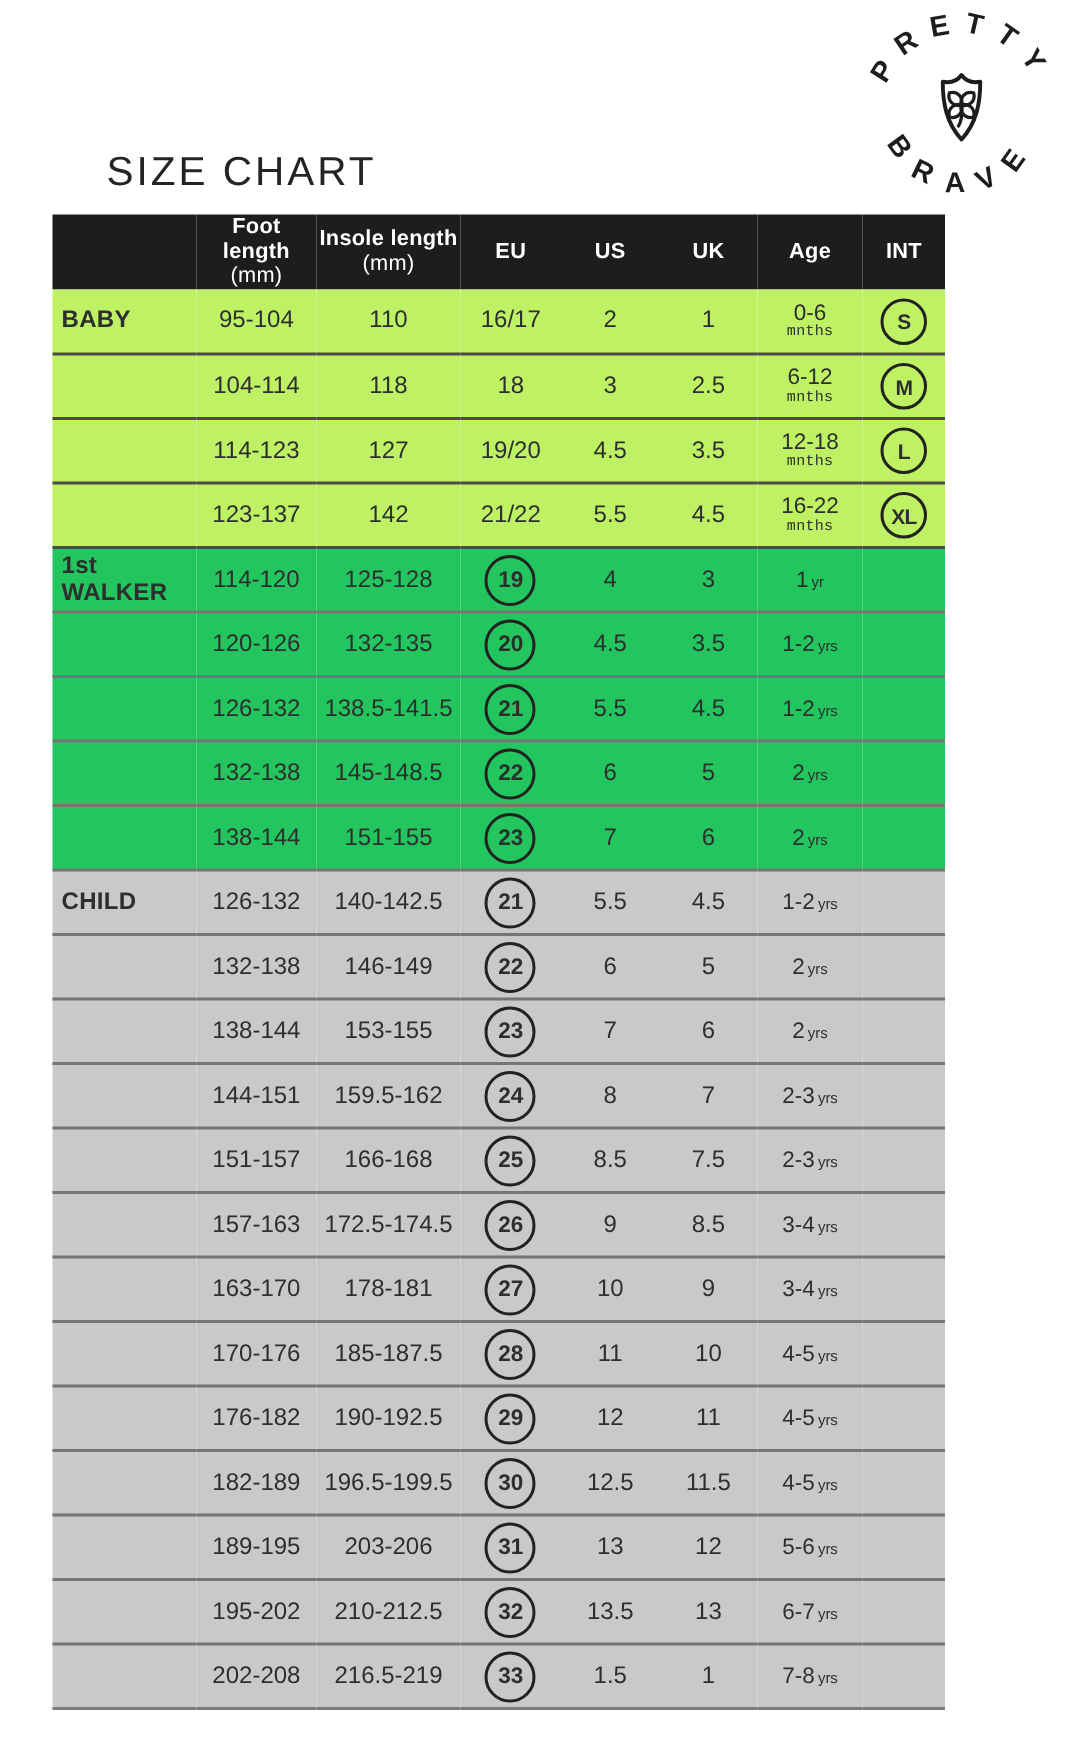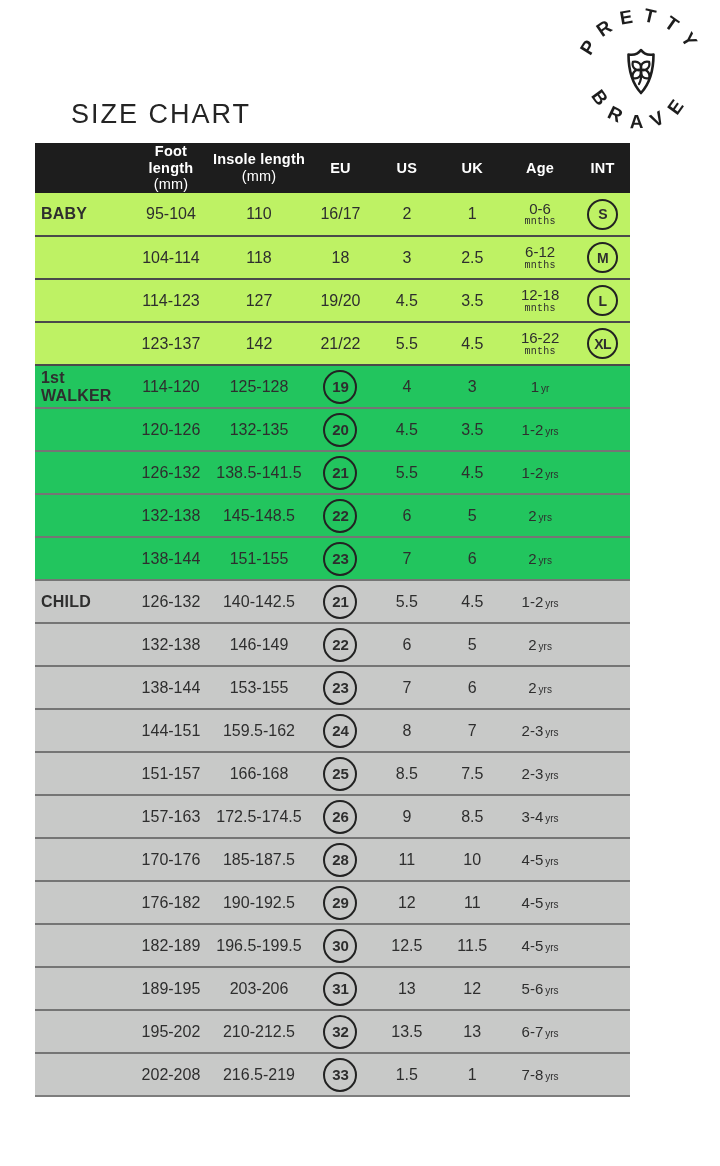--- a/index.html
+++ b/index.html
@@ -274,20 +274,30 @@
           <td>157-163</td>
           <td class="b">172.5-174.5</td>
           <td><span class="circle-num">26</span></td>
           <td>9</td>
           <td>8.5</td>
           <td><span class="age-inline"><span class="v">3-4</span><span class="u">yrs</span></span></td>
           <td></td>
         </tr>
         <tr class="sec-dark">
           <td class="cat"></td>
+          <td>163-170</td>
+          <td class="b">178-181</td>
+          <td><span class="circle-num">27</span></td>
+          <td>10</td>
+          <td>9</td>
+          <td><span class="age-inline"><span class="v">3-4</span><span class="u">yrs</span></span></td>
+          <td></td>
+        </tr>
+        <tr class="sec-dark">
+          <td class="cat"></td>
           <td>170-176</td>
           <td class="b">185-187.5</td>
           <td><span class="circle-num">28</span></td>
           <td>11</td>
           <td>10</td>
           <td><span class="age-inline"><span class="v">4-5</span><span class="u">yrs</span></span></td>
           <td></td>
         </tr>
         <tr class="sec-dark">
           <td class="cat"></td>

